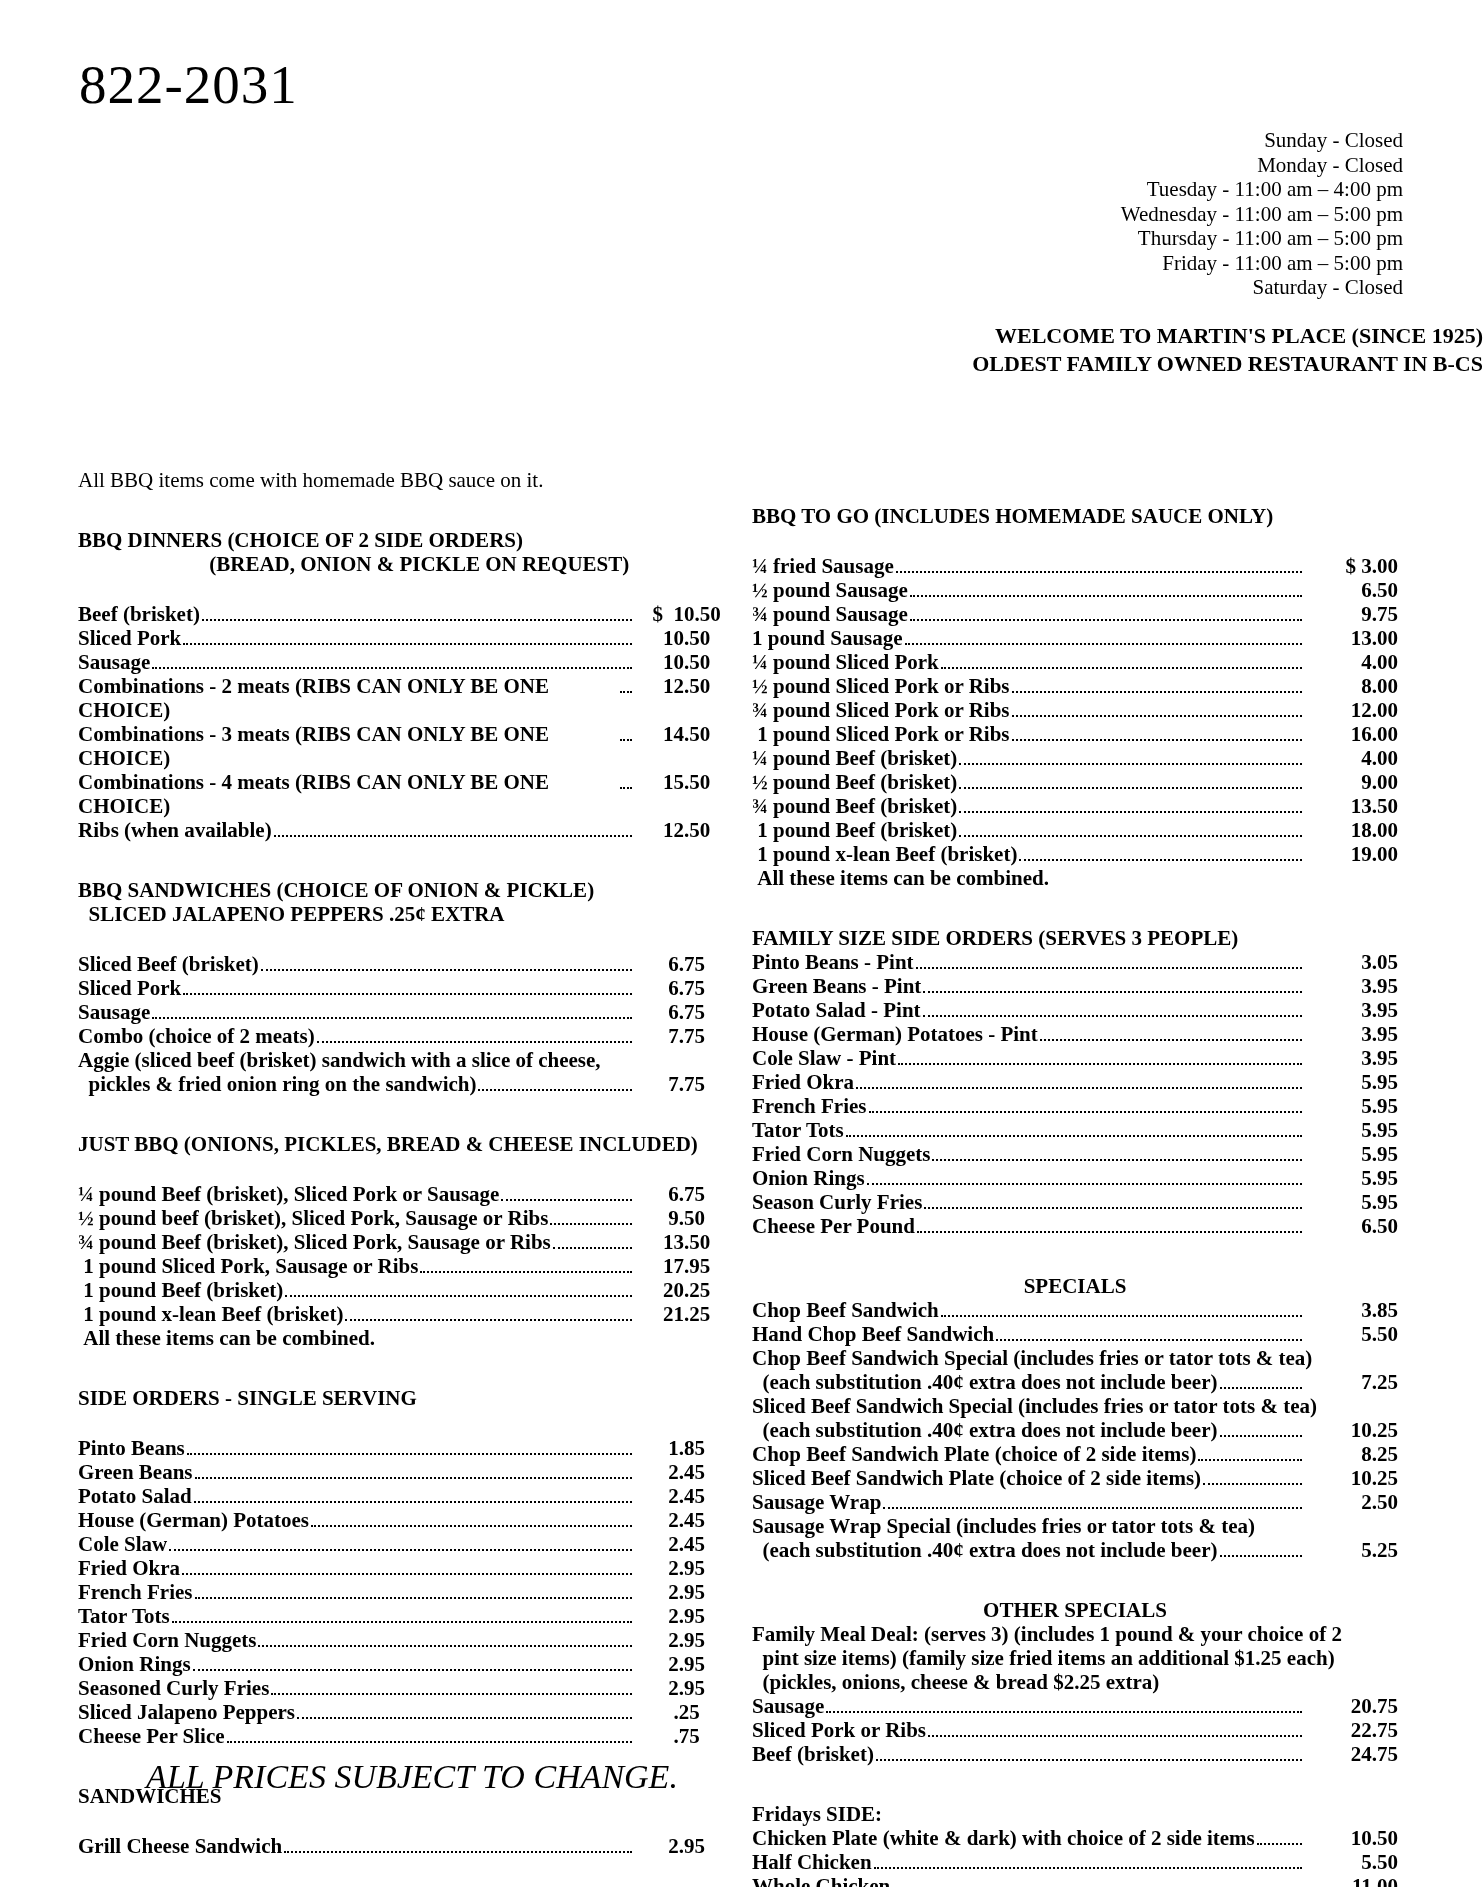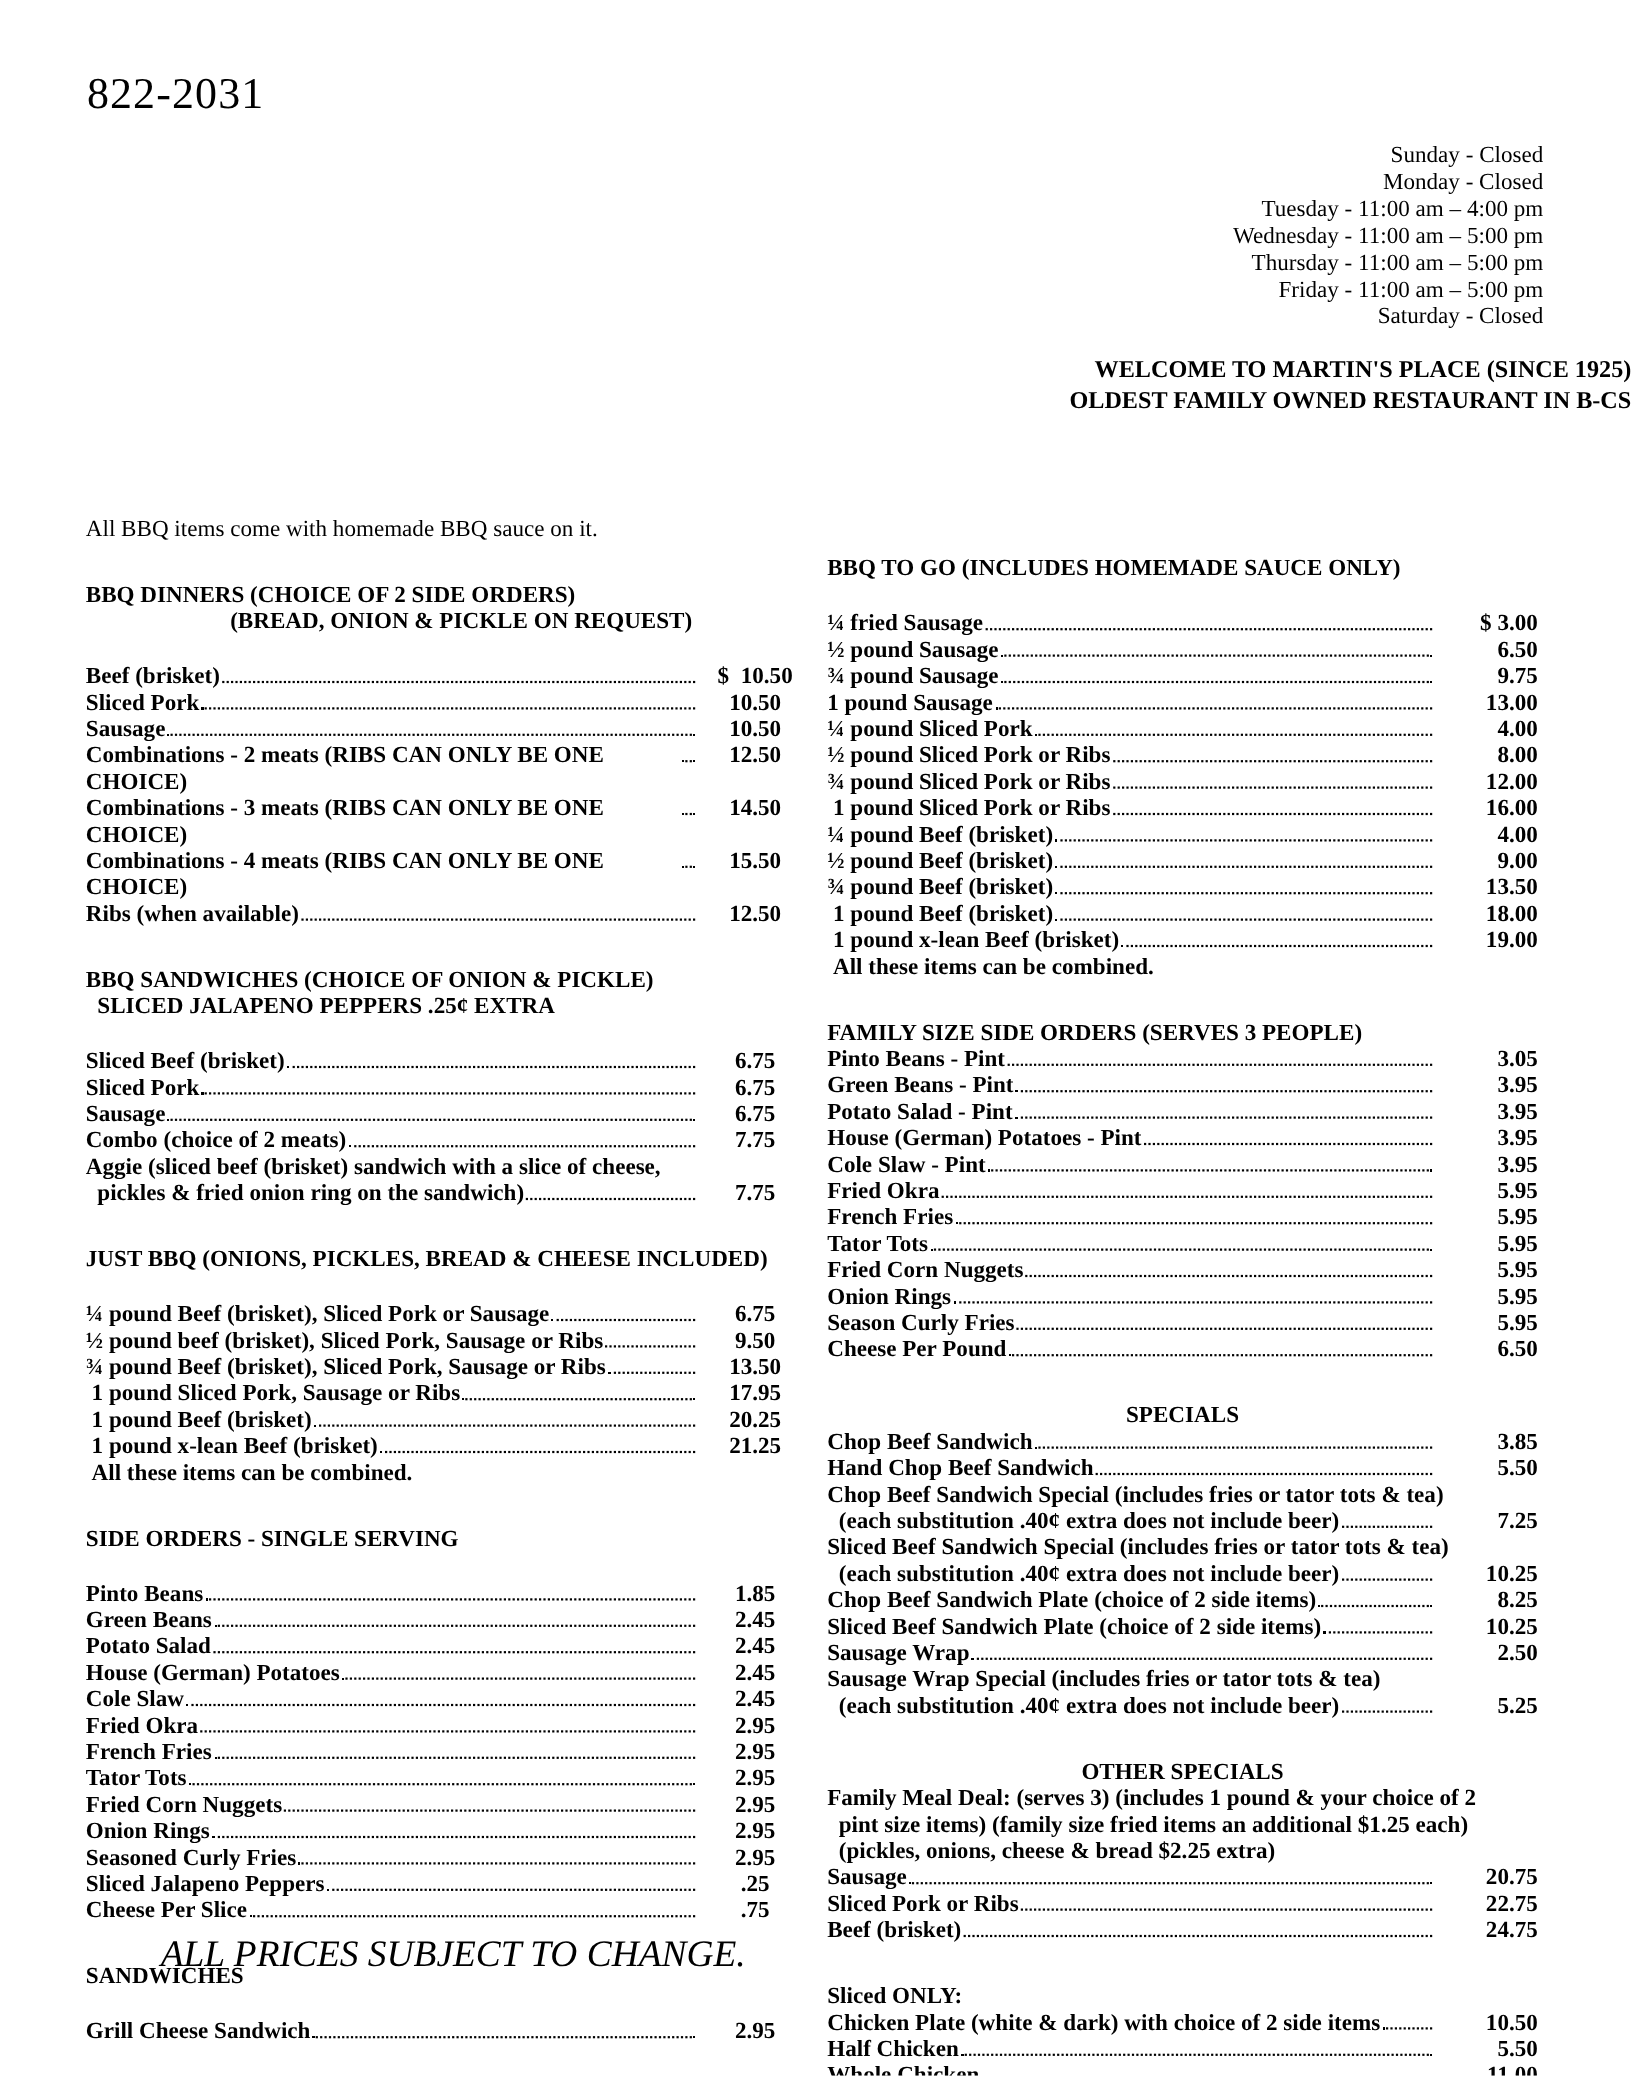--- a/index.html
+++ b/index.html
@@ -12,21 +12,21 @@
     color: #000000;
     font-family: "Liberation Serif", "DejaVu Serif", serif;
     font-size: 21px;
     line-height: 24px;
     overflow: hidden;
   }
   .phone {
     position: absolute;
     left: 79px;
     top: 60px;
-    font-size: 40px;
+    font-size: 55px;
     line-height: 50px;
     letter-spacing: 1px;
   }
   .hours {
     position: absolute;
     top: 128px;
     right: 80px;
     text-align: right;
     line-height: 24.5px;
   }
@@ -471,21 +471,21 @@
           <span class="dots"></span>
           <span class="price">22.75</span>
         </div>
         <div class="row">
           <span class="name">Beef (brisket)</span>
           <span class="dots"></span>
           <span class="price">24.75</span>
         </div>
       </div>
       <div class="sec">
-        <div class="sec-h"><b>Sliced ONLY:</b></div>
+        <div class="sec-h"><b>Fridays SIDE:</b></div>
         <div class="row">
           <span class="name">Chicken Plate (white &amp; dark) with choice of 2 side items</span>
           <span class="dots"></span>
           <span class="price">10.50</span>
         </div>
         <div class="row">
           <span class="name">Half Chicken</span>
           <span class="dots"></span>
           <span class="price">5.50</span>
         </div>

